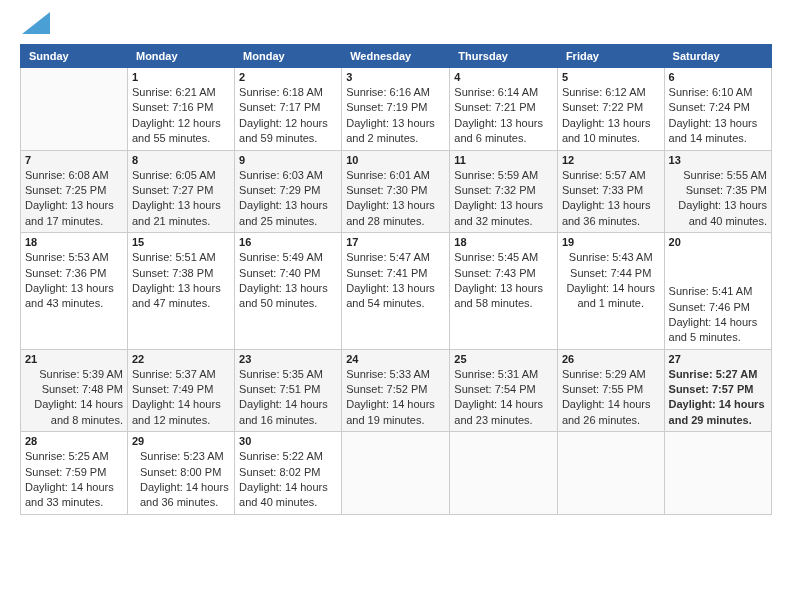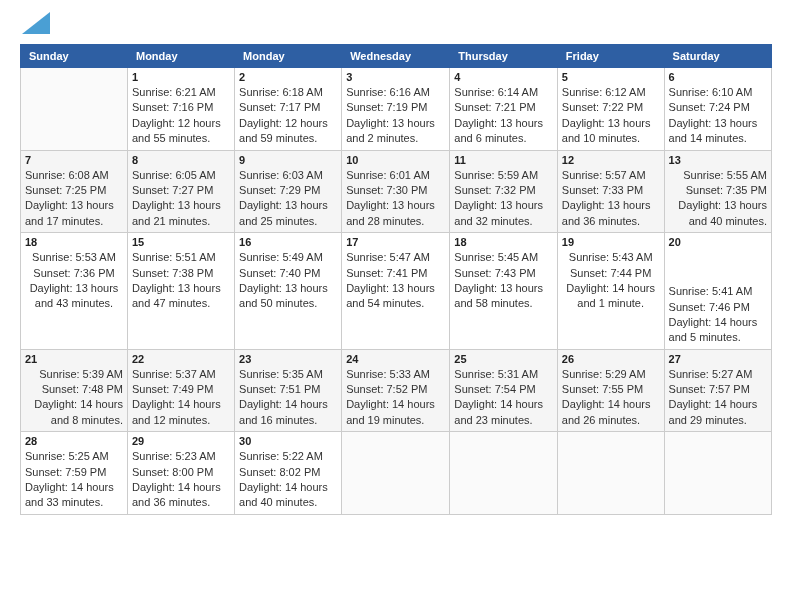--- a/index.html
+++ b/index.html
@@ -197,21 +197,21 @@
           <td>
             <div class="day-number">13</div>
             <div class="day-info" style="white-space: pre-line; text-align: right;">Sunrise: 5:55 AM
 Sunset: 7:35 PM
 Daylight: 13 hours and 40 minutes.</div>
           </td>
         </tr>
         <tr>
           <td>
             <div class="day-number">18</div>
-            <div class="day-info" style="white-space: pre-line; text-align: center;">Sunrise: 5:53 AM
+            <div class="day-info" style="white-space: pre-line;">Sunrise: 5:53 AM
 Sunset: 7:36 PM
 Daylight: 13 hours and 43 minutes.</div>
           </td>
           <td>
             <div class="day-number">15</div>
             <div class="day-info" style="white-space: pre-line;">Sunrise: 5:51 AM
 Sunset: 7:38 PM
 Daylight: 13 hours and 47 minutes.</div>
           </td>
           <td>
@@ -277,35 +277,35 @@
 Daylight: 14 hours and 23 minutes.</div>
           </td>
           <td>
             <div class="day-number">26</div>
             <div class="day-info" style="white-space: pre-line;">Sunrise: 5:29 AM
 Sunset: 7:55 PM
 Daylight: 14 hours and 26 minutes.</div>
           </td>
           <td>
             <div class="day-number">27</div>
-            <div class="day-info" style="white-space: pre-line;">Sunrise: 5:27 AM
+            <div class="day-info" style="white-space: pre-line; font-weight: bold;">Sunrise: 5:27 AM
 Sunset: 7:57 PM
 Daylight: 14 hours and 29 minutes.</div>
           </td>
         </tr>
         <tr>
           <td>
             <div class="day-number">28</div>
             <div class="day-info" style="white-space: pre-line;">Sunrise: 5:25 AM
 Sunset: 7:59 PM
 Daylight: 14 hours and 33 minutes.</div>
           </td>
           <td>
             <div class="day-number">29</div>
-            <div class="day-info" style="white-space: pre-line;">Sunrise: 5:23 AM
+            <div class="day-info" style="white-space: pre-line; margin-left: 8px;">Sunrise: 5:23 AM
 Sunset: 8:00 PM
 Daylight: 14 hours and 36 minutes.</div>
           </td>
           <td>
             <div class="day-number">30</div>
             <div class="day-info" style="white-space: pre-line;">Sunrise: 5:22 AM
 Sunset: 8:02 PM
 Daylight: 14 hours and 40 minutes.</div>
           </td>
           <td class="empty-cell"></td>

